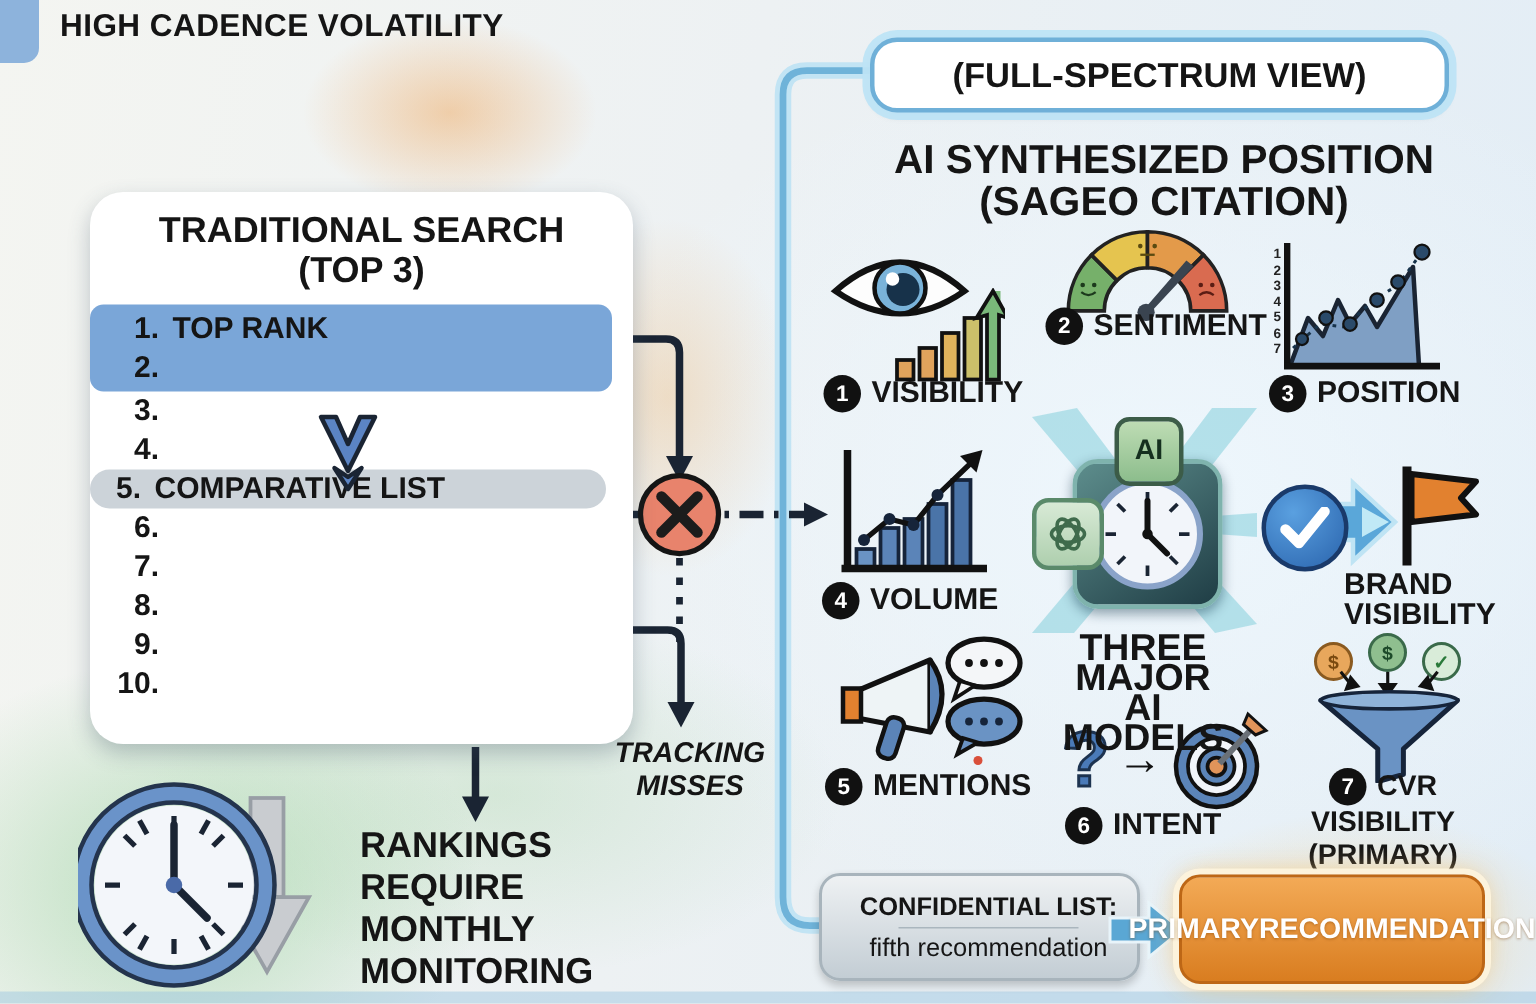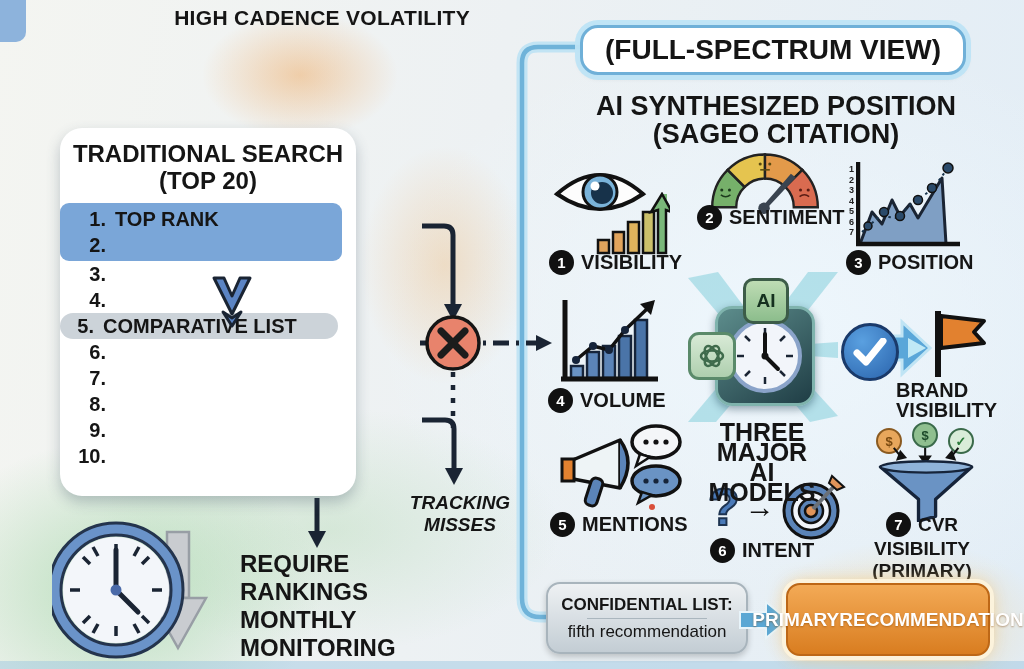--- a/index.html
+++ b/index.html
@@ -8,40 +8,40 @@
       radial-gradient(140px 90px at 300px 75px, rgba(238,150,60,.40), transparent 70%),
       radial-gradient(120px 170px at 445px 265px, rgba(238,170,90,.30), transparent 70%),
       radial-gradient(280px 210px at 120px 590px, rgba(140,205,145,.55), transparent 72%),
       radial-gradient(320px 170px at 330px 530px, rgba(160,210,160,.32), transparent 72%),
       radial-gradient(210px 120px at 905px 625px, rgba(248,205,130,.45), transparent 70%),
       radial-gradient(520px 390px at 775px 330px, rgba(238,247,253,.95), transparent 78%),
       linear-gradient(100deg,#f4f5f1 0%,#edf1f3 45%,#e2edf6 100%);}
   .abs{position:absolute;}
   svg{display:block;}
   
-  .volatility{left:40px;top:6px;width:430px;text-align:right;font-size:21px;font-weight:800;letter-spacing:.3px;}
+  .volatility{left:40px;top:6px;width:430px;text-align:left;font-size:21px;font-weight:800;letter-spacing:.3px;}
   .l-heading{left:8px;top:60px;width:468px;text-align:center;font-size:28px;font-weight:800;line-height:1.04;}
-  .card{left:60px;top:128px;width:296px;height:368px;background:#fff;border-radius:22px;
+  .card{left:60px;top:128px;width:362px;height:368px;background:#fff;border-radius:22px;
     box-shadow:0 6px 14px rgba(60,80,100,.30);z-index:3;}
   .card-title{padding-top:13px;text-align:center;font-size:24px;font-weight:800;line-height:1.12;}
   .ranks{margin-top:8px;font-size:20px;font-weight:700;line-height:26px;}
   .rrow{display:flex;align-items:baseline;padding-left:12px;}
   .rrow .num{width:34px;text-align:right;flex:none;}
   .rrow .lbl{margin-left:9px;white-space:nowrap;}
   .hl-blue{margin:0 14px 0 0;background:#7aa6d8;border-radius:9px;padding:3px 0 3px 12px;}
   .hl-blue .rrow{padding-left:0;}
   .hl-gray{margin-right:18px;background:#ccd3d9;border-radius:14px;padding-left:12px;}
   .hl-gray.rrow{padding-left:12px;}
   .similar-text{left:196px;top:152px;width:142px;text-align:center;font-size:19px;font-weight:800;line-height:1.12;}
   .monitor{left:240px;top:550px;font-size:24px;font-weight:800;line-height:28px;z-index:3;}
   .tracking{left:398px;top:492px;width:124px;text-align:center;font-size:19px;font-weight:800;line-height:22px;z-index:3;font-style:italic;}
   
   .pill{left:580px;top:25px;width:380px;height:44px;background:#fff;border:3px solid #6fb0d8;border-radius:18px;
     box-shadow:0 0 0 5px rgba(190,228,246,.95),0 2px 6px rgba(0,0,0,.15);
-    display:flex;align-items:center;justify-content:center;font-size:28px;font-weight:800;z-index:3;}
+    display:flex;align-items:center;justify-content:center;font-size:23px;font-weight:800;z-index:3;}
   .r-heading{left:552px;top:92px;width:448px;text-align:center;font-size:27px;font-weight:800;line-height:1.05;z-index:3;}
   .mlabel{display:flex;align-items:center;gap:7px;font-size:20px;font-weight:800;z-index:3;}
   .badge{width:25px;height:25px;border-radius:50%;background:#111;color:#fff;flex:none;
     display:inline-flex;align-items:center;justify-content:center;font-size:15px;font-weight:800;}
   .mcol{flex-direction:column;gap:1px;text-align:center;font-size:19px;line-height:21px;}
   .mcol .row1{display:flex;align-items:center;gap:7px;}
   .models-label{left:698px;top:422px;width:128px;text-align:center;font-size:25px;font-weight:800;line-height:20px;z-index:3;}
   .brand-label{left:896px;top:380px;width:112px;font-size:20px;font-weight:800;line-height:20px;z-index:3;}
   
   .chip-wrap{left:688px;top:272px;width:150px;height:150px;z-index:2;}
@@ -51,21 +51,21 @@
   .chip-clock{width:66px;height:66px;border-radius:50%;background:#f2f5fa;border:4px solid #8aa3c9;}
   .ai-badge{position:absolute;left:55px;top:6px;width:40px;height:40px;border-radius:10px;
     background:linear-gradient(#bedcb4,#8cbd8c);border:3px solid #3c5c48;color:#15301f;
     display:flex;align-items:center;justify-content:center;font-size:19px;font-weight:800;}
   .swirl-badge{position:absolute;left:0px;top:60px;width:42px;height:42px;border-radius:11px;
     background:linear-gradient(#d8ead6,#aecfae);border:3px solid #5a8a6a;
     display:flex;align-items:center;justify-content:center;}
   
   .conf-box{left:546px;top:582px;width:198px;height:68px;border-radius:14px;
     background:linear-gradient(180deg,#eef1f3,#c3cdd4);border:2px solid #a8b4bc;
-    box-shadow:0 3px 6px rgba(0,0,0,.2);display:flex;flex-direction:column;align-items:center;justify-content:center;z-index:3;}
+    box-shadow:0 3px 6px rgba(0,0,0,.2);display:flex;flex-direction:column;align-items:center;justify-content:center;z-index:3;padding-left:12px;}
   .conf-title{font-size:17px;font-weight:800;}
   .conf-div{width:120px;height:1px;background:#aab6be;margin:3px 0;}
   .conf-sub{font-size:17px;font-weight:500;}
   .prim-box{left:786px;top:583px;width:200px;height:69px;border-radius:14px;
     background:linear-gradient(180deg,#f3aa56,#d97d20);border:2px solid #bd6716;
     box-shadow:0 0 0 4px rgba(253,243,221,.95),0 0 18px rgba(245,200,122,.9);
     display:flex;flex-direction:row;align-items:center;justify-content:center;color:#fff;
     font-size:19px;font-weight:800;line-height:22px;text-shadow:0 1px 2px rgba(120,60,0,.45);z-index:3;}
   .corner-blob{left:0;top:0;width:26px;height:42px;background:#7aa7d8;opacity:.85;border-bottom-right-radius:10px;}
   .bottom-strip{left:0;bottom:0;width:1024px;height:8px;background:rgba(150,195,225,.45);}
@@ -104,21 +104,21 @@
 
     <line x1="317" y1="498" x2="317" y2="533" stroke="#1a2433" stroke-width="5"></line>
     <polygon points="308,531 326,531 317,548" fill="#1a2433"></polygon>
   </svg>
 
   <div class="abs volatility">HIGH CADENCE VOLATILITY</div>
 
   <div class="abs card">
     <div class="card-title">
       <div>TRADITIONAL SEARCH</div>
-      <div>(TOP 20)</div>
+      <div>(TOP 3)</div>
     </div>
     <div class="ranks">
       <div class="hl-blue">
         <div class="rrow">
           <span class="num">1.</span>
           <span class="lbl">TOP RANK</span>
         </div>
         <div class="rrow">
           <span class="num">2.</span>
           <span class="lbl"></span>
@@ -174,22 +174,22 @@
       <line x1="41" y1="31" x2="46" y2="40"></line>
         <line x1="82" y1="108" x2="87" y2="117"></line>
       <line x1="87" y1="31" x2="82" y2="40"></line>
         <line x1="46" y1="108" x2="41" y2="117"></line>
     </g>
     <line x1="64" y1="74" x2="64" y2="34" stroke="#1a2433" stroke-width="5" stroke-linecap="round"></line>
     <line x1="64" y1="74" x2="86" y2="96" stroke="#1a2433" stroke-width="5" stroke-linecap="round"></line>
     <circle cx="64" cy="74" r="5.5" fill="#4a6aa8"></circle>
   </svg>
   <div class="abs monitor">
+    <div>RANKINGS</div>
     <div>REQUIRE</div>
-    <div>RANKINGS</div>
     <div>MONTHLY</div>
     <div>MONITORING</div>
   </div>
 
   <div class="abs tracking">
     <div>TRACKING</div>
     <div>MISSES</div>
   </div>
 
   <div class="abs pill">(FULL-SPECTRUM VIEW)</div>

